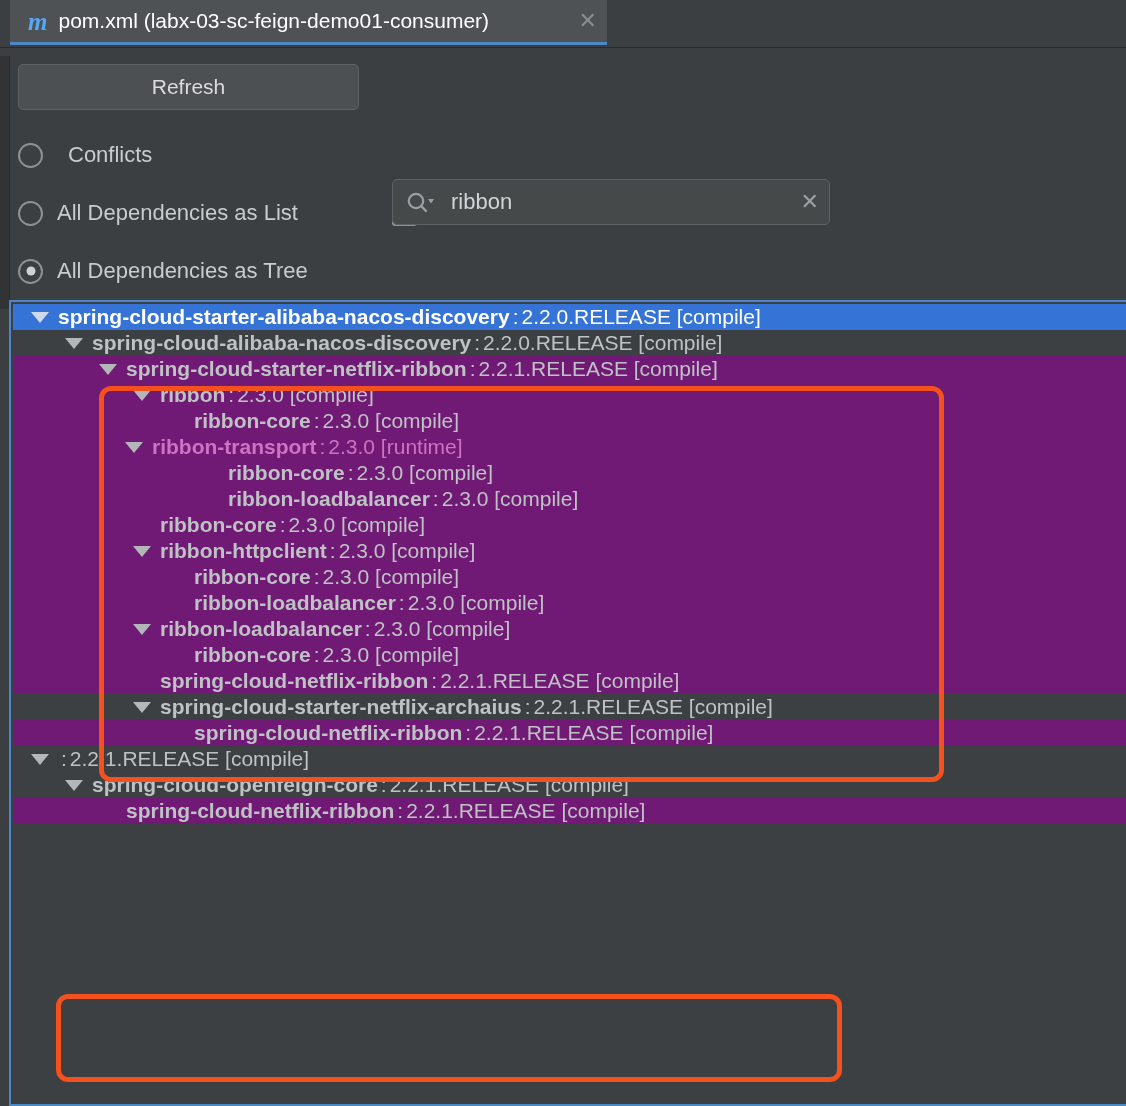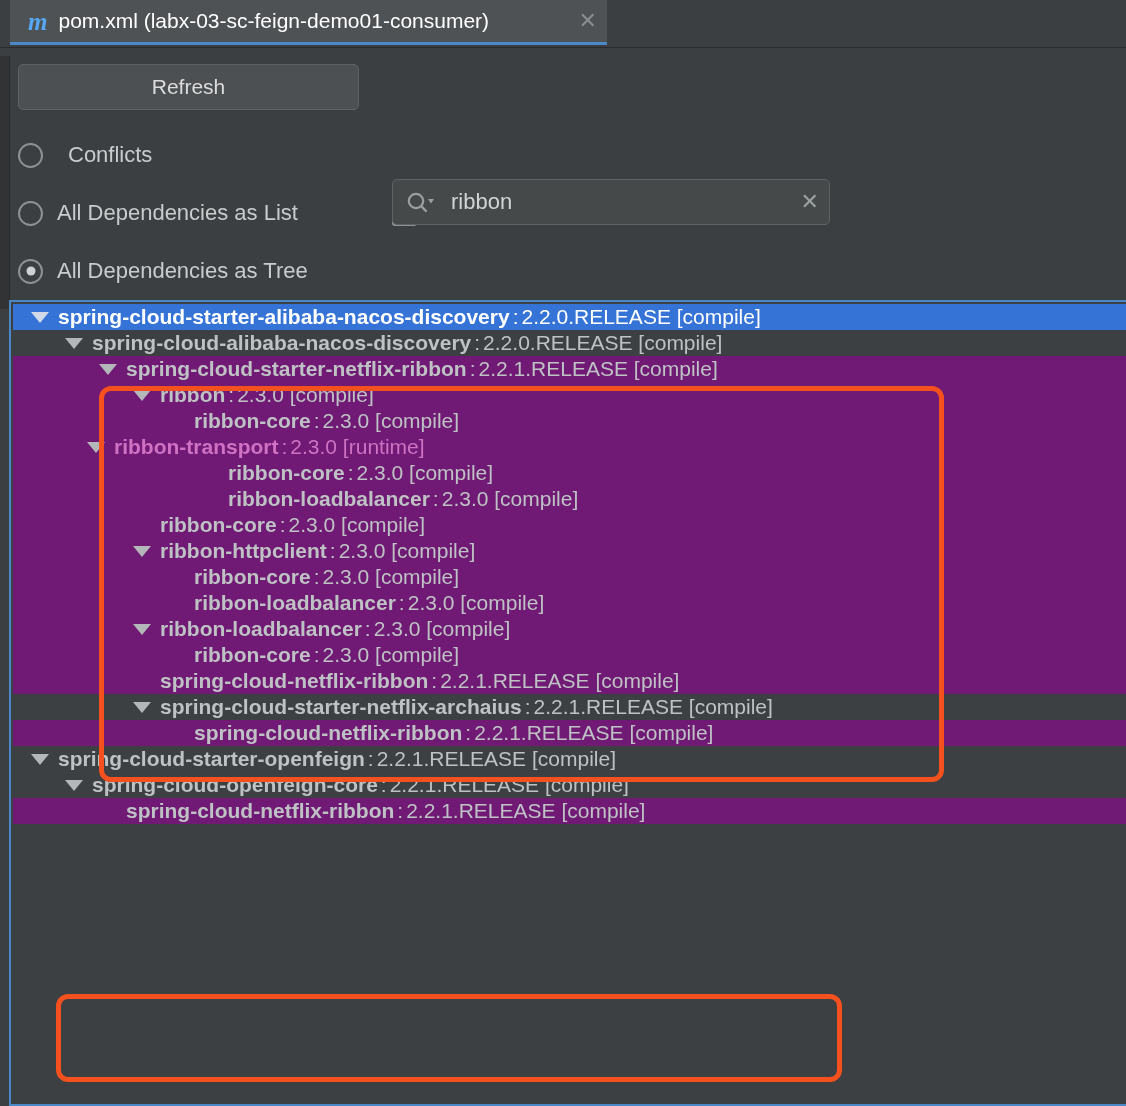--- a/index.html
+++ b/index.html
@@ -332,21 +332,21 @@
           <span class="name">ribbon</span>
           <span class="sep">:</span>
           <span class="ver">2.3.0 [compile]</span>
         </div>
         <div class="row bg-teal" style="padding-left: 154px;">
           <span class="arrow hidden"></span>
           <span class="name">ribbon-core</span>
           <span class="sep">:</span>
           <span class="ver">2.3.0 [compile]</span>
         </div>
-        <div class="row bg-teal runtime" style="padding-left: 74px;">
+        <div class="row bg-teal runtime" style="padding-left: 112px;">
           <span class="arrow"></span>
           <span class="name">ribbon-transport</span>
           <span class="sep">:</span>
           <span class="ver">2.3.0 [runtime]</span>
         </div>
         <div class="row bg-teal" style="padding-left: 188px;">
           <span class="arrow hidden"></span>
           <span class="name">ribbon-core</span>
           <span class="sep">:</span>
           <span class="ver">2.3.0 [compile]</span>
@@ -406,21 +406,20 @@
           <span class="ver">2.2.1.RELEASE [compile]</span>
         </div>
         <div class="row bg-teal" style="padding-left: 154px;">
           <span class="arrow hidden"></span>
           <span class="name">spring-cloud-netflix-ribbon</span>
           <span class="sep">:</span>
           <span class="ver">2.2.1.RELEASE [compile]</span>
         </div>
         <div class="row bg-gray" style="padding-left: 18px;">
           <span class="arrow"></span>
-          <span class="name">spring-cloud-starter-openfeign</span>
           <span class="sep">:</span>
           <span class="ver">2.2.1.RELEASE [compile]</span>
         </div>
         <div class="row bg-gray" style="padding-left: 52px;">
           <span class="arrow"></span>
           <span class="name">spring-cloud-openfeign-core</span>
           <span class="sep">:</span>
           <span class="ver">2.2.1.RELEASE [compile]</span>
         </div>
         <div class="row bg-teal" style="padding-left: 86px;">

